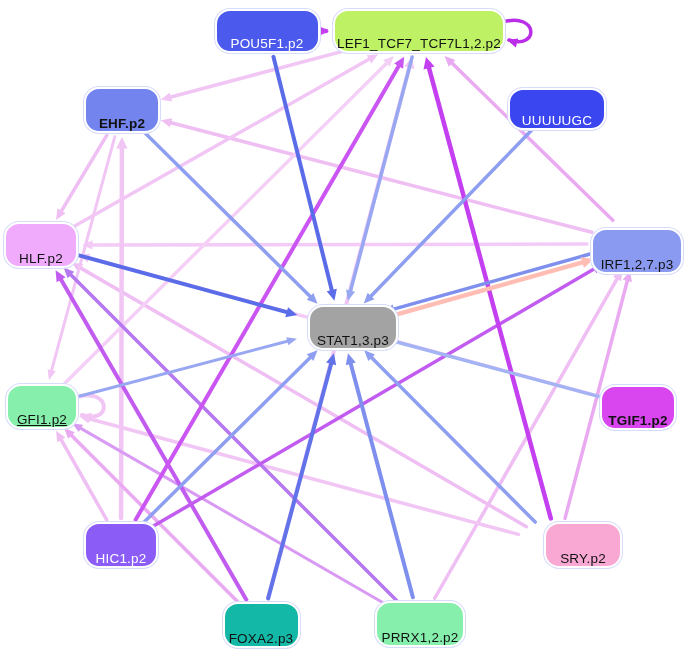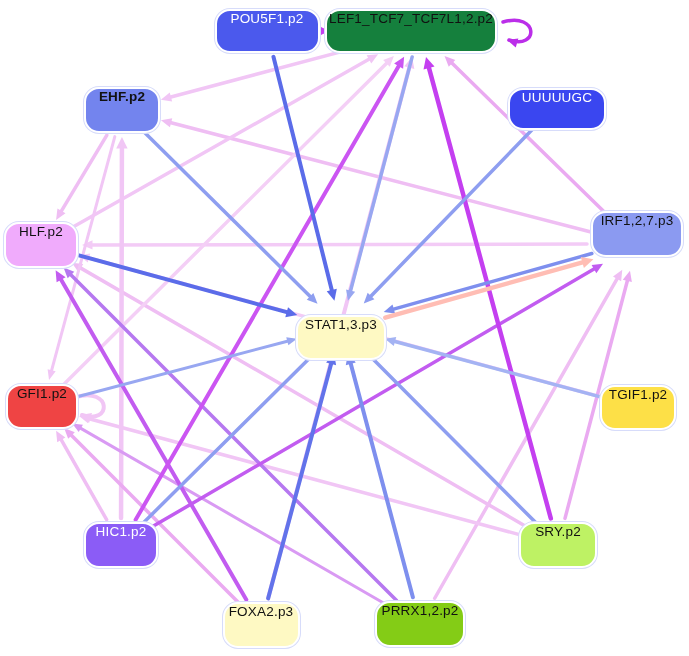--- a/index.html
+++ b/index.html
@@ -1,19 +1,19 @@
 <!DOCTYPE html>
 <html><head>
 <meta charset="utf-8">
 <style>
   html,body{margin:0;padding:0;background:#ffffff;}
   .canvas{position:relative;width:689px;height:656px;background:#ffffff;overflow:hidden;
           font-family:"Liberation Sans",sans-serif;}
   .canvas svg{position:absolute;left:0;top:0;width:689px;height:656px;}
-  .node{position:absolute;display:flex;align-items:flex-start;justify-content:center;
+  .node{position:absolute;display:flex;align-items:flex-end;justify-content:center;
         border-radius:15px;border:2px solid #ffffff;box-shadow:0 0 0 1px #d7dcfa;
         box-sizing:border-box;font-size:13.5px;letter-spacing:0.2px;cursor:pointer;
         white-space:nowrap;}
 </style>
 </head>
 <body>
 
 <div class="canvas">
   <svg id="edge-layer" viewBox="0 0 689 656" xmlns="http://www.w3.org/2000/svg">
       <line x1="591.956249314629" y1="232.27987846244716" x2="169.15807698115248" y2="122.27025692325132" stroke="#efbef3" stroke-width="3.5" stroke-linecap="round"></line>
@@ -92,50 +92,50 @@
       <polygon points="297.26809110584793,315.0466115689318 285.2862833554345,317.16233438445664 288.02836301664973,307.130335623913" fill="#5b6ce9"></polygon>
       <line x1="591.8159192366853" y1="253.55415113932312" x2="391.8749160369036" y2="309.61868919872137" stroke="#7e8fee" stroke-width="3.5" stroke-linecap="round"></line>
       <polygon points="383.6905839389668,311.9136201586158 392.5316794115353,304.55325122459294 395.06960306130094,313.6041596623112" fill="#7e8fee"></polygon>
       <line x1="385.3105352047746" y1="317.69079575715944" x2="584.2886758047993" y2="261.8962495753958" stroke="#ffbdb4" stroke-width="4.5" stroke-linecap="round"></line>
       <polygon points="593.4358705024932,259.33132673786673 583.9019043078022,267.92455014928146 580.8239969027672,256.94791651204866" fill="#ffbdb4"></polygon>
     </svg>
   <div id="node-layer">
       <div class="node" style="left: 214.5px; top: 9px; width: 105px; height: 44px; background: rgb(75, 89, 237); color: rgb(255, 255, 255);">
         <span>POU5F1.p2</span>
       </div>
-      <div class="node" style="left: 325px; top: 9px; width: 172px; height: 44px; background: #15803d; color: rgb(17, 17, 17);">
+      <div class="node" style="left: 333px; top: 9px; width: 172px; height: 44px; background: #bef264; color: rgb(17, 17, 17);">
         <span>LEF1_TCF7_TCF7L1,2.p2</span>
       </div>
       <div class="node" style="left: 508px; top: 88px; width: 98px; height: 42px; background: rgb(58, 70, 240); color: rgb(255, 255, 255);">
         <span>UUUUUGC</span>
       </div>
       <div class="node" style="left: 84px; top: 87px; width: 76px; height: 46px; background: rgb(115, 132, 238); color: rgb(17, 17, 17); font-weight: bold;">
         <span>EHF.p2</span>
       </div>
       <div class="node" style="left: 4px; top: 222px; width: 74px; height: 46px; background: #f0abfc; color: rgb(17, 17, 17);">
         <span>HLF.p2</span>
       </div>
-      <div class="node" style="left: 591px; top: 211px; width: 92px; height: 46px; background: rgb(139, 154, 241); color: rgb(17, 17, 17);">
+      <div class="node" style="left: 591px; top: 228px; width: 92px; height: 46px; background: rgb(139, 154, 241); color: rgb(17, 17, 17);">
         <span>IRF1,2,7.p3</span>
       </div>
-      <div class="node" style="left: 296px; top: 304.5px; width: 90px; height: 45px; background: #fef9c3; color: rgb(17, 17, 17); margin-top: 10px;">
+      <div class="node" style="left: 308px; top: 304.5px; width: 90px; height: 45px; background: #a3a3a3; color: rgb(17, 17, 17);">
         <span>STAT1,3.p3</span>
       </div>
-      <div class="node" style="left: 6px; top: 383.5px; width: 72px; height: 45px; background: #ef4444; color: rgb(17, 17, 17);">
+      <div class="node" style="left: 6px; top: 383.5px; width: 72px; height: 45px; background: #86efac; color: rgb(17, 17, 17); text-decoration: underline;">
         <span>GFI1.p2</span>
       </div>
-      <div class="node" style="left: 600px; top: 384.5px; width: 76px; height: 45px; background: #fde047; color: rgb(17, 17, 17);">
+      <div class="node" style="left: 600px; top: 384.5px; width: 76px; height: 45px; background: #d946ef; color: rgb(17, 17, 17); font-weight: bold;">
         <span>TGIF1.p2</span>
       </div>
       <div class="node" style="left: 84px; top: 522px; width: 74px; height: 46px; background: #8b5cf6; color: rgb(255, 255, 255);">
         <span>HIC1.p2</span>
       </div>
-      <div class="node" style="left: 519px; top: 522px; width: 78px; height: 46px; background: #bef264; color: rgb(17, 17, 17);">
+      <div class="node" style="left: 544px; top: 522px; width: 78px; height: 46px; background: #f9a8d4; color: rgb(17, 17, 17);">
         <span>SRY.p2</span>
       </div>
-      <div class="node" style="left: 222.5px; top: 602px; width: 77px; height: 46px; background: #fef9c3; color: rgb(17, 17, 17);">
+      <div class="node" style="left: 222.5px; top: 602px; width: 77px; height: 46px; background: #14b8a6; color: rgb(17, 17, 17);">
         <span>FOXA2.p3</span>
       </div>
-      <div class="node" style="left: 375px; top: 601px; width: 90px; height: 46px; background: #84cc16; color: rgb(17, 17, 17);">
+      <div class="node" style="left: 375px; top: 601px; width: 90px; height: 46px; background: #86efac; color: rgb(17, 17, 17);">
         <span>PRRX1,2.p2</span>
       </div>
     </div>
 </div>
 
 </body></html>

